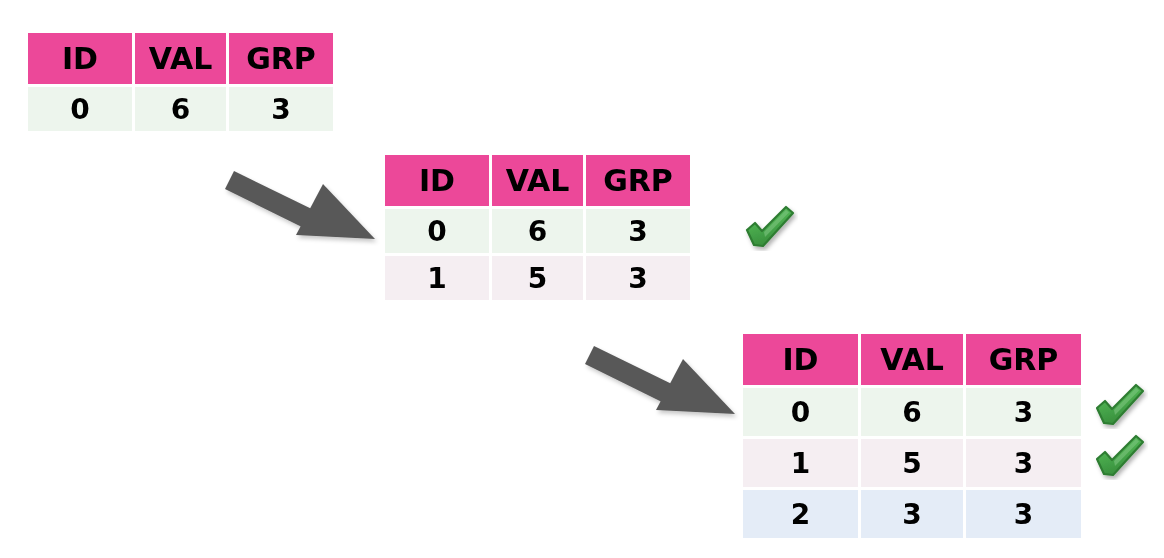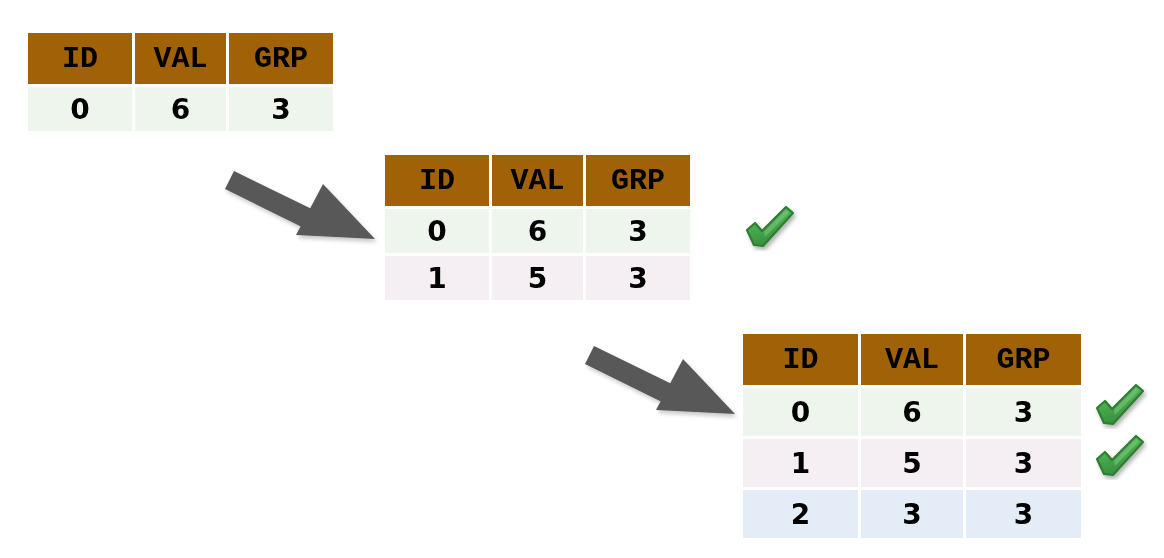--- a/index.html
+++ b/index.html
@@ -33,22 +33,21 @@
   }
   .cell {
     display: flex;
     align-items: center;
     justify-content: center;
     font-weight: bold;
     color: #000000;
     box-sizing: border-box;
   }
   .hdr {
-    background: #a16207;
-    font-family: Liberation Mono, monospace;
+    background: #ec4899;
   }
   .row-green  { background: #edf5ed; }
   .row-pink   { background: #f5eef2; }
   .row-blue   { background: #e4ecf7; }
 
   
   .arrow {
     position: absolute;
     pointer-events: none;
   }

